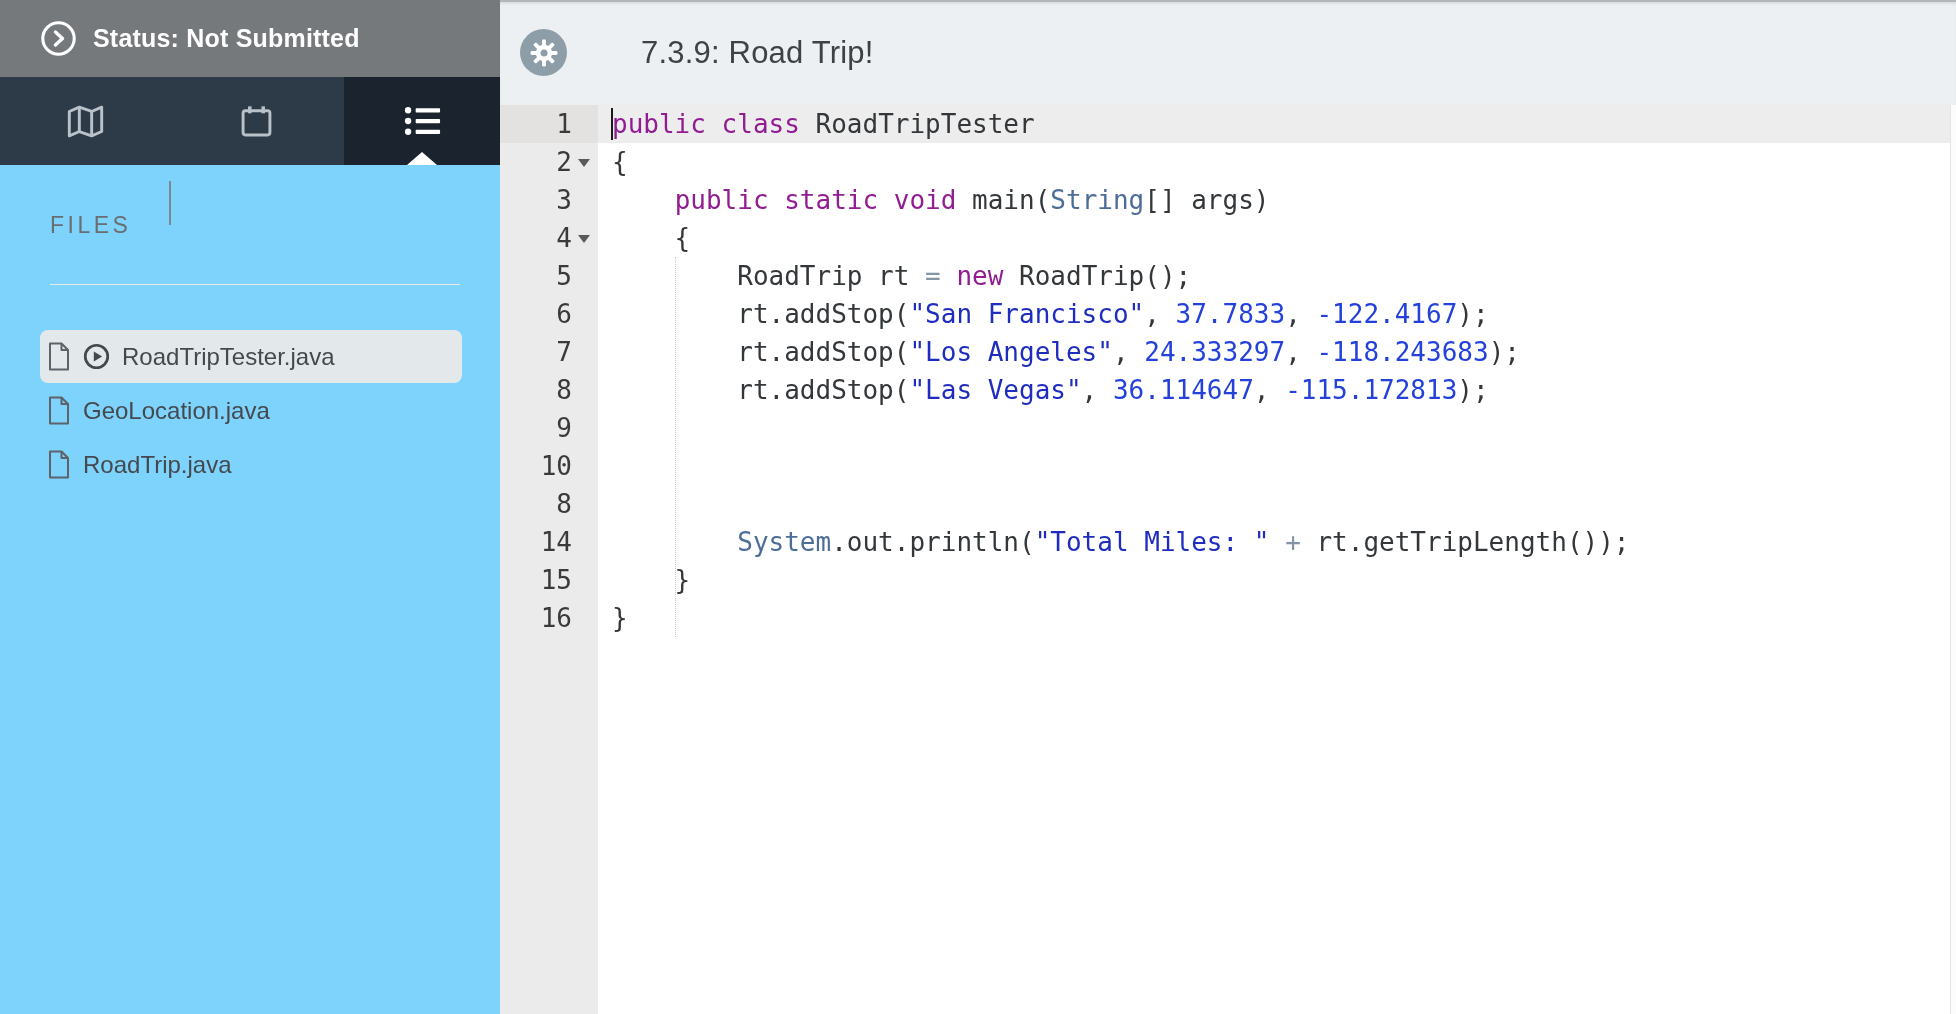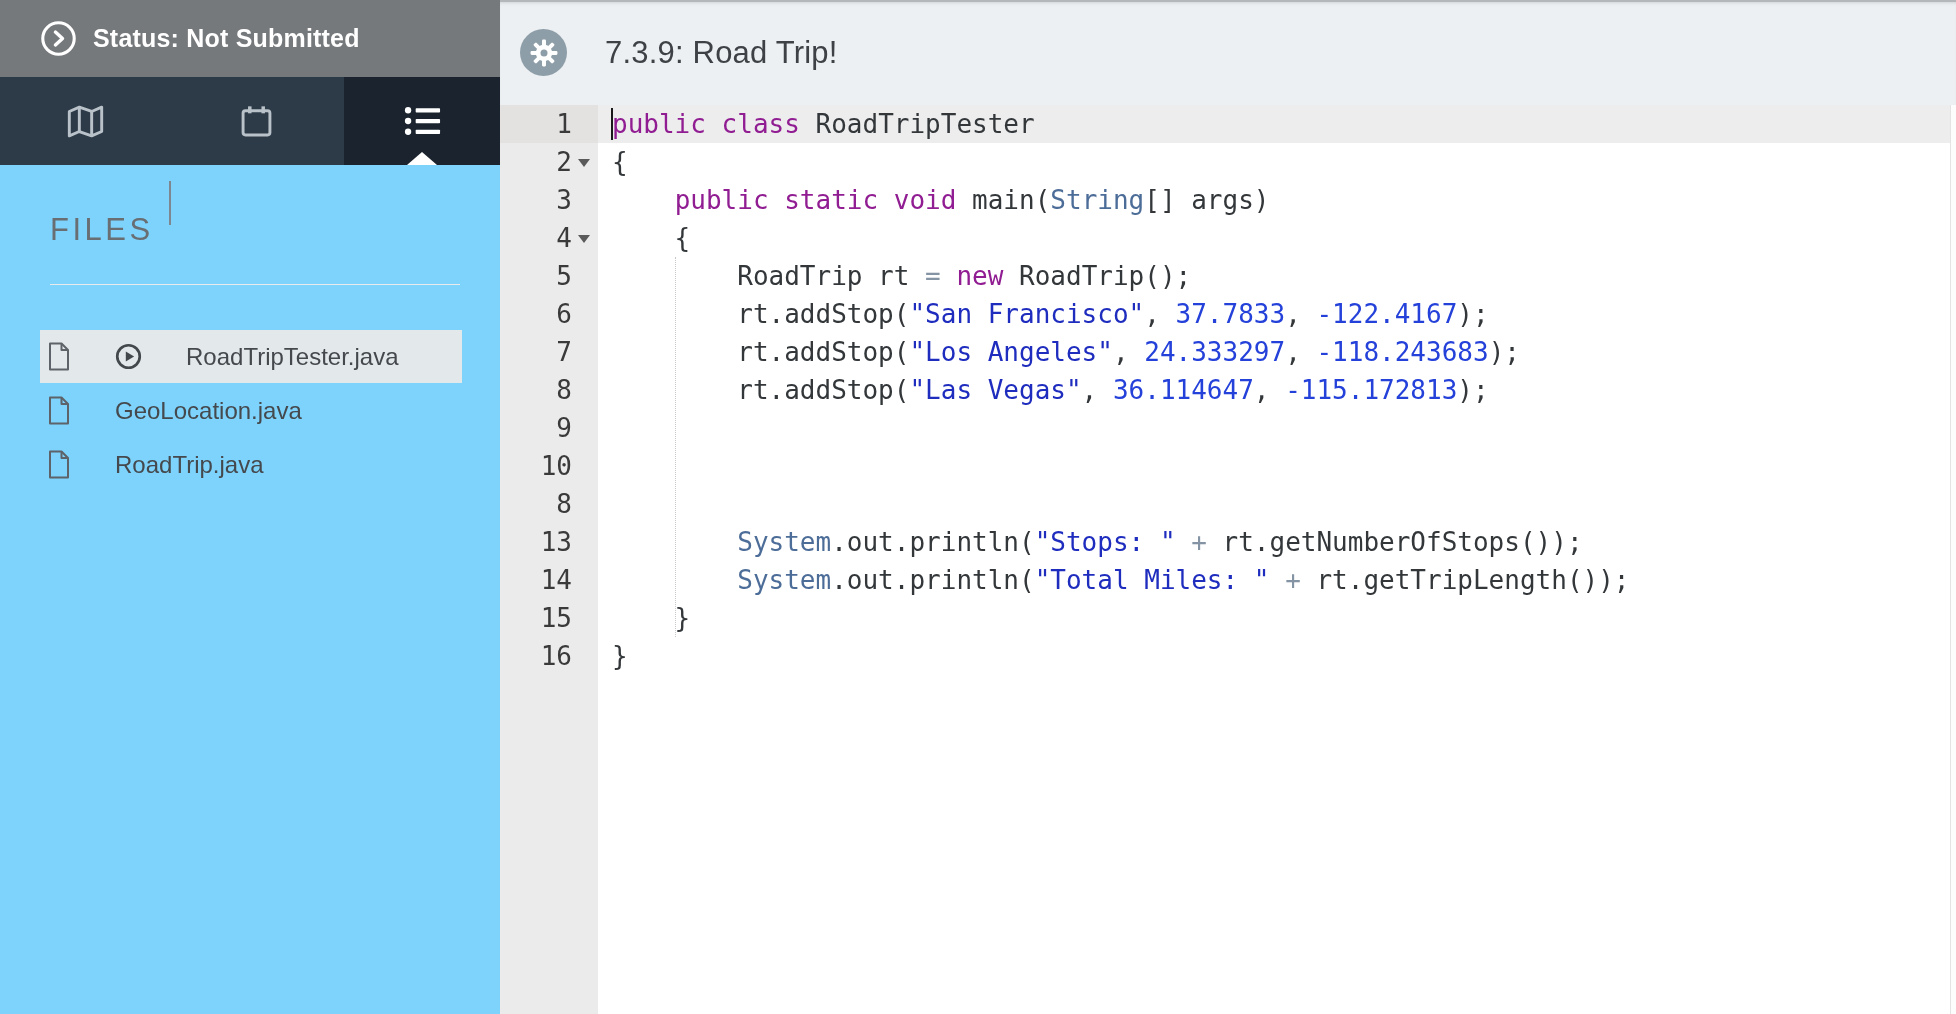--- a/index.html
+++ b/index.html
@@ -17,35 +17,35 @@
   .tab{position:absolute;top:0;height:88px;display:flex;align-items:center;justify-content:center;cursor:pointer;}
   .tab-map{left:0;width:170px;}
   .tab-calendar{left:172px;width:168px;}
   .tab-list{left:344px;width:156px;background:var(--tab-active-bg,#1b242e);}
   .tab-divider{position:absolute;left:169px;top:104px;width:2px;height:44px;background:#7e8790;}
   .tab svg{display:block;}
   .notch{position:absolute;left:50%;bottom:0;margin-left:-15px;width:0;height:0;
          border-left:15px solid transparent;border-right:15px solid transparent;
          border-bottom:13px solid #ffffff;}
 
-  .files-header{position:absolute;left:50px;top:212px;font-size:31px;color:#696e72;letter-spacing:3.5px;}
+  .files-header{position:absolute;left:50px;top:212px;font-size:23px;color:#696e72;letter-spacing:3.5px;}
   .files-divider{position:absolute;left:50px;top:284px;width:410px;height:0;border-top:1px solid #e8eaec;}
   .file-row{position:absolute;left:40px;width:422px;height:53px;display:flex;align-items:center;
-            padding-left:7px;box-sizing:border-box;cursor:pointer;border-radius:0;gap:32px;}
+            padding-left:7px;box-sizing:border-box;cursor:pointer;border-radius:8px;}
   .file-row.selected{background:var(--selected-file-bg,#e3e8eb);}
   .file-row .doc-ic{width:24px;height:29px;flex:none;display:flex;}
   .file-row .play-ic{width:27px;height:27px;flex:none;display:flex;margin-left:12px;}
   .file-row .fname{margin-left:12px;font-size:24px;color:#45494d;white-space:nowrap;}
   .row-0{top:330px;} .row-1{top:384px;} .row-2{top:438px;}
 
   
   .editor{position:absolute;left:500px;top:0;width:1456px;height:1014px;}
   .ed-header{position:absolute;left:0;top:0;width:1456px;height:105px;background:var(--editor-header-bg,#edf0f2);
              display:flex;align-items:center;
-             box-shadow:inset 0 2px 0 #b3b7ba, inset 0 5px 4px -3px rgba(0,0,0,.18);}
+             box-shadow:inset 0 2px 0 #b3b7ba, inset 0 5px 4px -3px rgba(0,0,0,.18);gap:36px;}
   .gear{margin-left:20px;width:47px;height:47px;border-radius:50%;background:#8e9ea8;
         display:flex;align-items:center;justify-content:center;flex:none;cursor:pointer;}
   .ed-title{margin:0 0 0 38px;font-size:31px;font-weight:500;color:#3e4246;letter-spacing:.2px;}
 
   .code-wrap{position:absolute;left:0;top:105px;width:1456px;height:909px;background:#ffffff;
              font-family:"DejaVu Sans Mono",monospace;font-size:26px;}
   .gutter-bg{position:absolute;left:0;top:0;width:98px;height:909px;background:var(--gutter-bg,#ebebeb);}
   #code-lines{position:absolute;left:0;top:0;width:1456px;}
   .line{display:flex;height:38px;line-height:38px;}
   .ln{width:72px;flex:none;text-align:right;color:#3a3a3a;}
@@ -237,25 +237,20 @@
             <span class="ln">10</span>
             <span class="fold"></span>
             <span class="codetext"></span>
           </div>
           <div class="line">
             <span class="ln">8</span>
             <span class="fold"></span>
             <span class="codetext"></span>
           </div>
           <div class="line">
-            <span class="ln">13</span>
-            <span class="fold"></span>
-            <span class="codetext"><span class="tok-p">        </span><span class="tok-t">System</span><span class="tok-p">.out.println(</span><span class="tok-s">"Stops: "</span><span class="tok-p"> </span><span class="tok-o">+</span><span class="tok-p"> rt.getNumberOfStops());</span></span>
-          </div>
-          <div class="line">
             <span class="ln">14</span>
             <span class="fold"></span>
             <span class="codetext"><span class="tok-p">        </span><span class="tok-t">System</span><span class="tok-p">.out.println(</span><span class="tok-s">"Total Miles: "</span><span class="tok-p"> </span><span class="tok-o">+</span><span class="tok-p"> rt.getTripLength());</span></span>
           </div>
           <div class="line">
             <span class="ln">15</span>
             <span class="fold"></span>
             <span class="codetext"><span class="tok-p">    }</span></span>
           </div>
           <div class="line">

